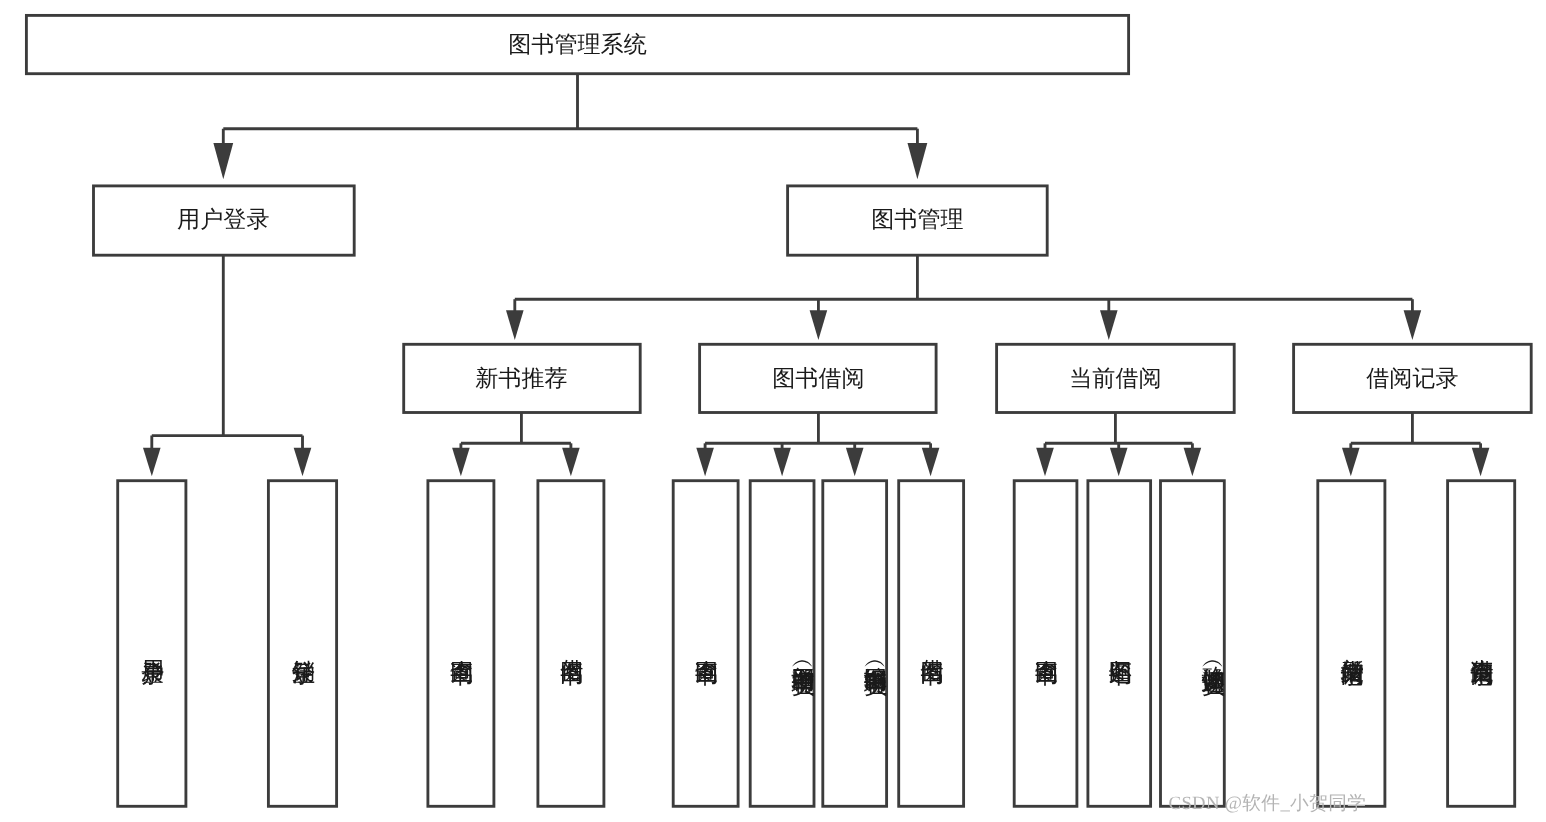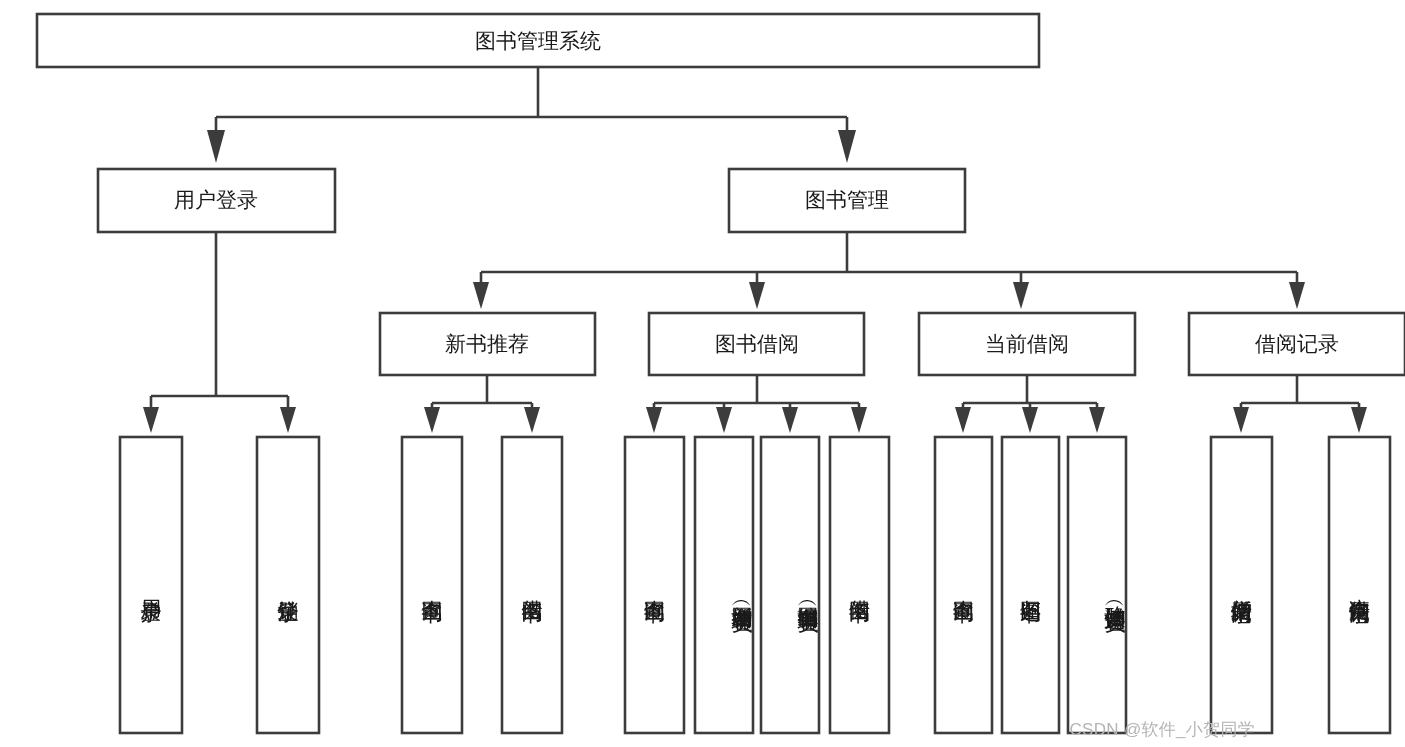--- a/index.html
+++ b/index.html
@@ -9,21 +9,21 @@
   }
   body {
     width: 1405px;
     height: 747px;
     font-family: "Liberation Sans", "DejaVu Sans", sans-serif;
     overflow: hidden;
     position: relative;
   }
   #diagram-root {
     position: absolute;
-    left: 17px;
+    left: 4px;
     top: 0;
     width: 1252px;
     height: 747px;
   }
   svg#tree-svg {
     position: absolute;
     left: 0;
     top: 0;
     width: 1405px;
     height: 747px;
@@ -63,21 +63,21 @@
     display: flex;
     align-items: center;
     justify-content: center;
     pointer-events: none;
     white-space: nowrap;
   }
   #watermark {
     position: absolute;
     right: 14px;
     bottom: 6px;
-    font-family: Liberation Sans, sans-serif;
+    font-family: Liberation Serif, serif;
     font-size: 17px;
     color: #b4b4b4;
     letter-spacing: 0.3px;
     user-select: none;
   }
 </style>
 </head>
 <body>
 
 <div id="diagram-root">

